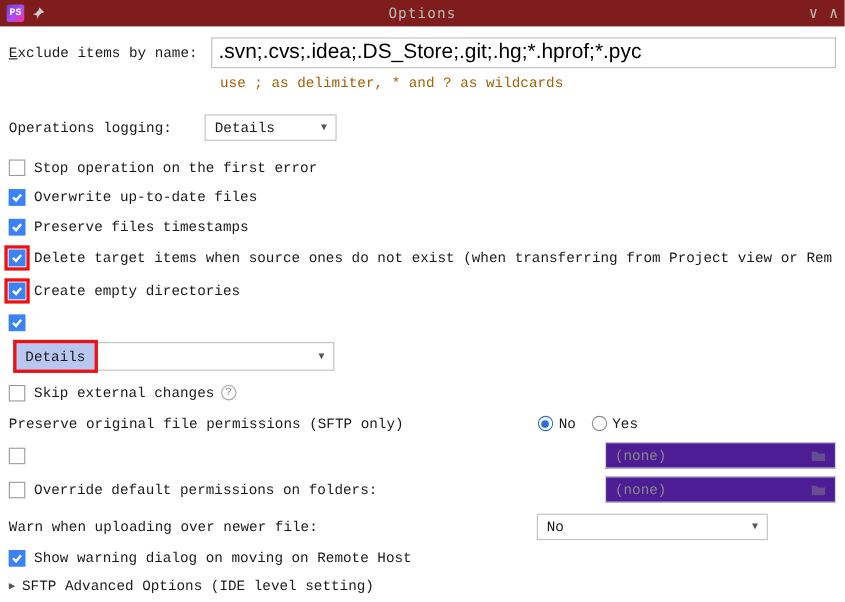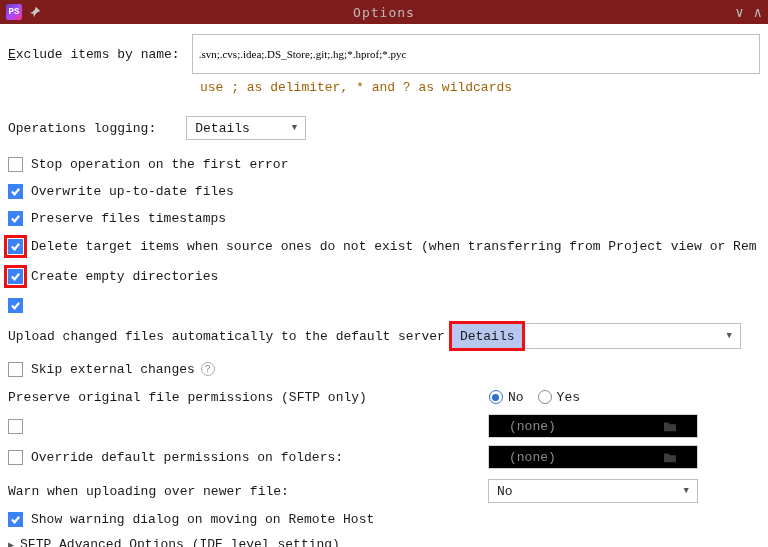--- a/index.html
+++ b/index.html
@@ -6,38 +6,38 @@
 body{font-family:"Consolas","Courier New",monospace;font-size:13px;background:#fff;color:#1a1a1a;width:768px;height:547px;overflow:hidden}
 .titlebar{background:#7f1d1d;color:#bbb;height:24px;display:flex;align-items:center;padding:0 6px;position:relative}
 .titlebar .app-icon{width:16px;height:16px;background:linear-gradient(135deg,#6a3fb5 0%,#a64dff 50%,#ff2d92 100%);border-radius:2px;display:flex;align-items:center;justify-content:center;font-size:9px;font-weight:bold;color:#fff;margin-right:6px}
 .titlebar .pin-icon{width:14px;height:14px;margin-right:6px;}
 .titlebar .title{position:absolute;left:50%;transform:translateX(-50%);font-family:monospace;letter-spacing:1px}
 .titlebar .chevrons{margin-left:auto;display:flex;gap:10px;font-size:14px}
 .content{padding:10px 8px;}
 .row{display:flex;align-items:center;margin-bottom:6px;min-height:22px}
 .lbl{white-space:nowrap}
 .underline-first::first-letter{text-decoration:underline}
-.input-text{flex:1;border:1px solid #bfbfbf;background:#fff;padding:3px 6px;font-family:Liberation Serif, serif;font-size:11px;height:40px}
+.input-text{flex:1;border:1px solid #bfbfbf;background:#fff;padding:3px 6px;font-family:Liberation Sans, sans-serif;font-size:19px;height:28px}
 .hint{color:#a16207;margin-left:192px;margin-top:2px;margin-bottom:21px}
 .select{display:flex;align-items:center;justify-content:space-between;border:1px solid #bfbfbf;background:#fff;padding:2px 8px;height:24px;min-width:120px;cursor:pointer}
 .select .tri{font-size:9px;color:#555}
 .chk-row{display:flex;align-items:center;margin-bottom:7px;min-height:20px}
 .chk{width:15px;height:15px;border:1px solid #9a9a9a;background:#fff;margin-right:8px;display:flex;align-items:center;justify-content:center;flex-shrink:0}
 .chk.checked{background:#3b82f6;border-color:#3b82f6}
 .chk.checked svg{width:11px;height:11px}
 .chk.disabled{background:#eee;border-color:#ccc}
 .red-box{border:3px solid #e11;padding:1px;margin-left:-4px;margin-right:4px}
 .disabled-text{color:#999}
 .help-icon{width:14px;height:14px;border:1px solid #aaa;border-radius:50%;display:inline-flex;align-items:center;justify-content:center;font-size:10px;color:#888;margin-left:6px}
 .radio-group{display:flex;gap:14px;margin-left:auto;margin-right:180px}
 .radio{display:flex;align-items:center;gap:5px;cursor:pointer}
 .radio-btn{width:14px;height:14px;border:1px solid #888;border-radius:50%;display:flex;align-items:center;justify-content:center}
 .radio-btn.sel{border-color:#2f6fd0}
 .radio-btn.sel::after{content:"";width:7px;height:7px;background:#2f6fd0;border-radius:50%}
-.perm-select{display:flex;align-items:center;justify-content:space-between;border:1px solid #d4d4d4;background:#000000;color:#888;padding:2px 20px;height:24px;width:210px;margin-left:auto;margin-right:62px}
+.perm-select{display:flex;align-items:center;justify-content:space-between;border:1px solid #d4d4d4;background:#4c1d95;color:#888;padding:2px 8px;height:24px;width:210px;margin-left:auto;}
 .folder-icon{width:14px;height:12px;opacity:.45}
 .auto-select{display:flex;align-items:center;border:1px solid #bfbfbf;height:26px;margin-left:6px;width:290px;cursor:pointer;position:relative}
 .auto-select .val{background:#b8c7f0;padding:3px 8px;border:3px solid #e11;margin:-3px 0 -3px -3px;height:calc(100% + 6px);display:flex;align-items:center}
 .auto-select .tri{margin-left:auto;margin-right:8px;font-size:9px;color:#555}
 .warn-select{margin-left:auto;margin-right:62px;width:210px}
 .expander{display:flex;align-items:center;gap:6px;margin-top:8px;cursor:pointer}
 .expander .arrow{font-size:10px;color:#555}
 .spacer-col{margin-left:20px}
 svg.check path{stroke:#fff;stroke-width:2.4;fill:none}
 </style>
@@ -118,21 +118,20 @@
   </div>
   <div class="chk-row">
     <div class="chk checked">
         <svg class="check" viewBox="0 0 12 12">
           <path d="M2 6l3 3 5-6"></path>
         </svg>
       </div>
   </div>
 
   <div class="row" style="margin:8px 0 10px">
-    <span class="lbl">Upload changed files automatically to the default server</span>
     <div class="auto-select">
       <span class="val">Details</span>
       <span class="tri">▼</span>
     </div>
   </div>
 
   <div class="chk-row">
     <div class="chk"></div>
     <span>Skip external changes</span>
     <span class="help-icon">?</span>

